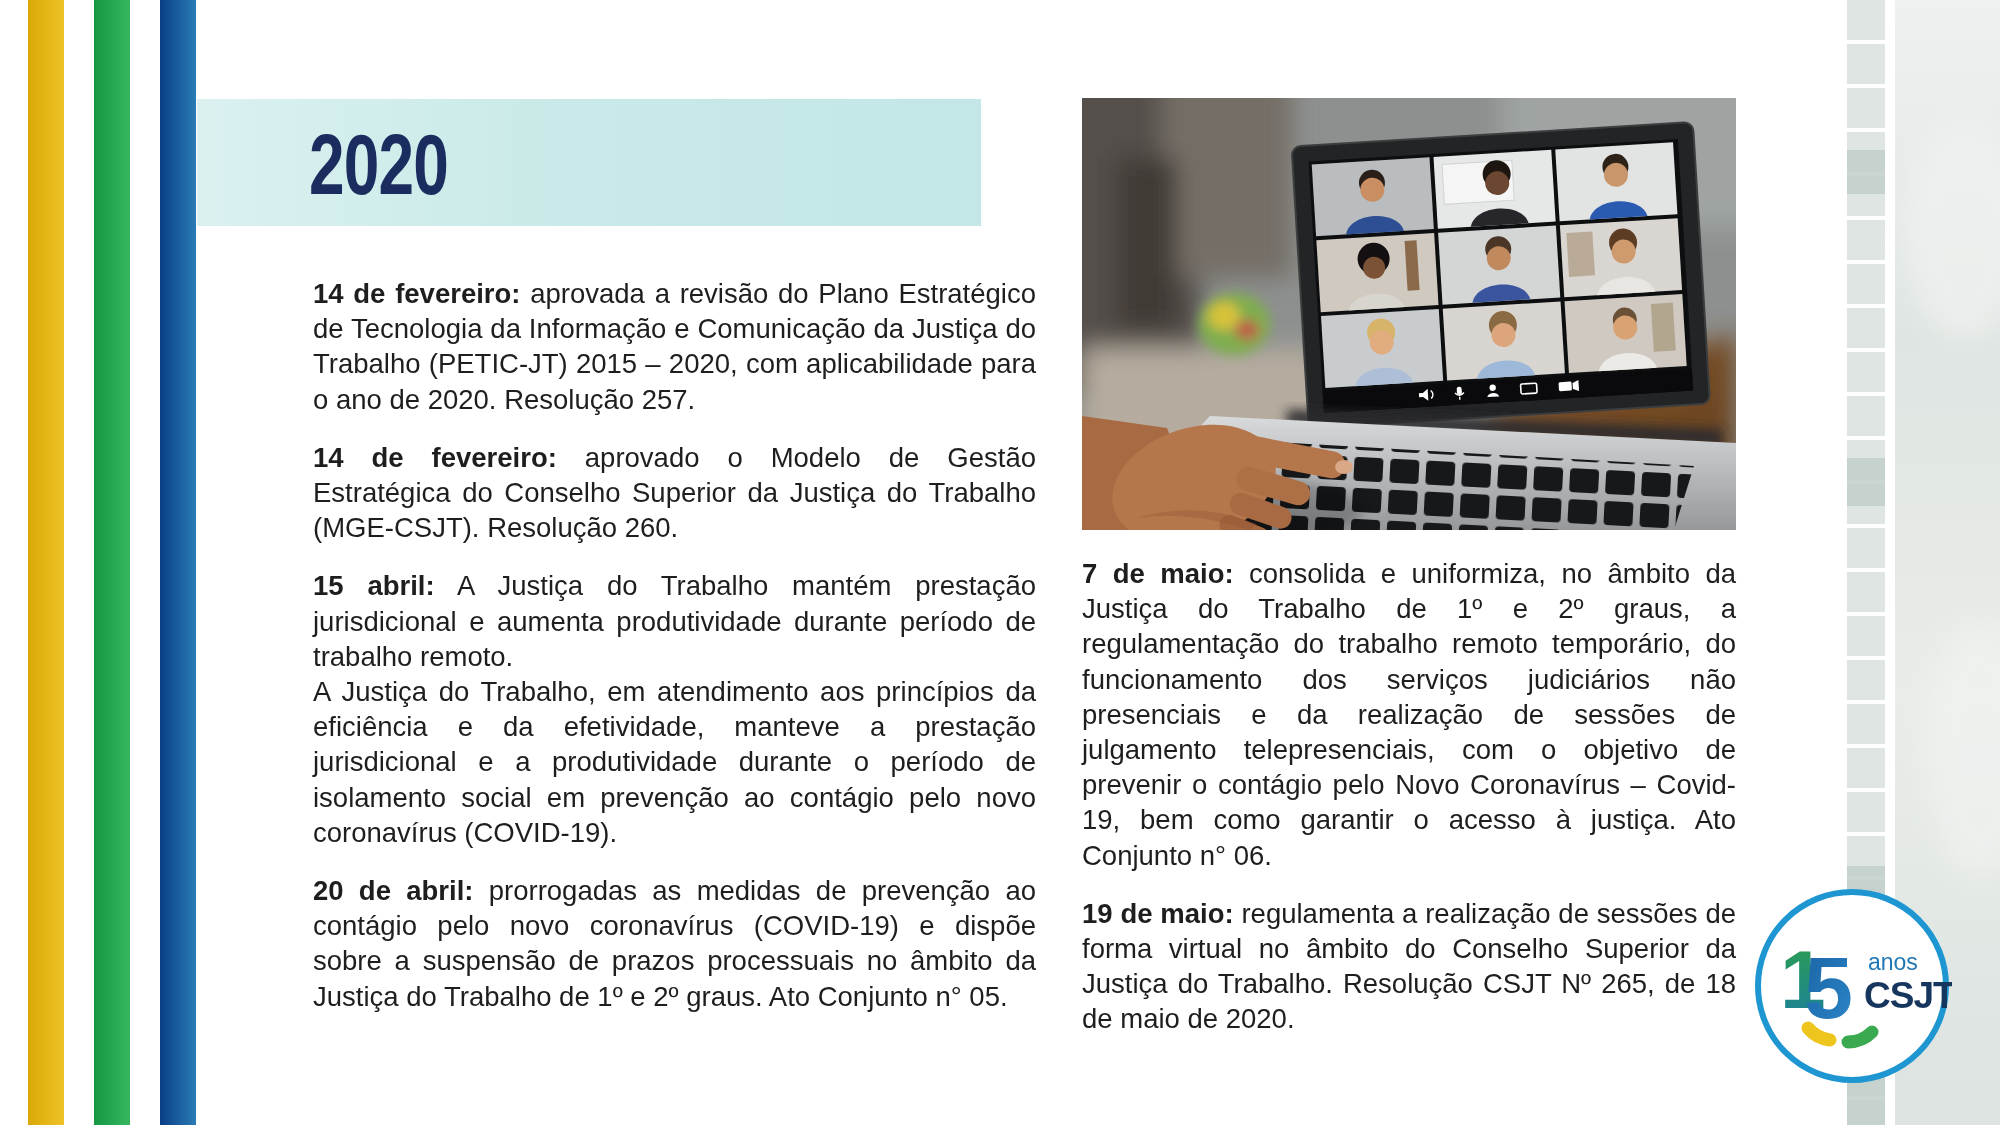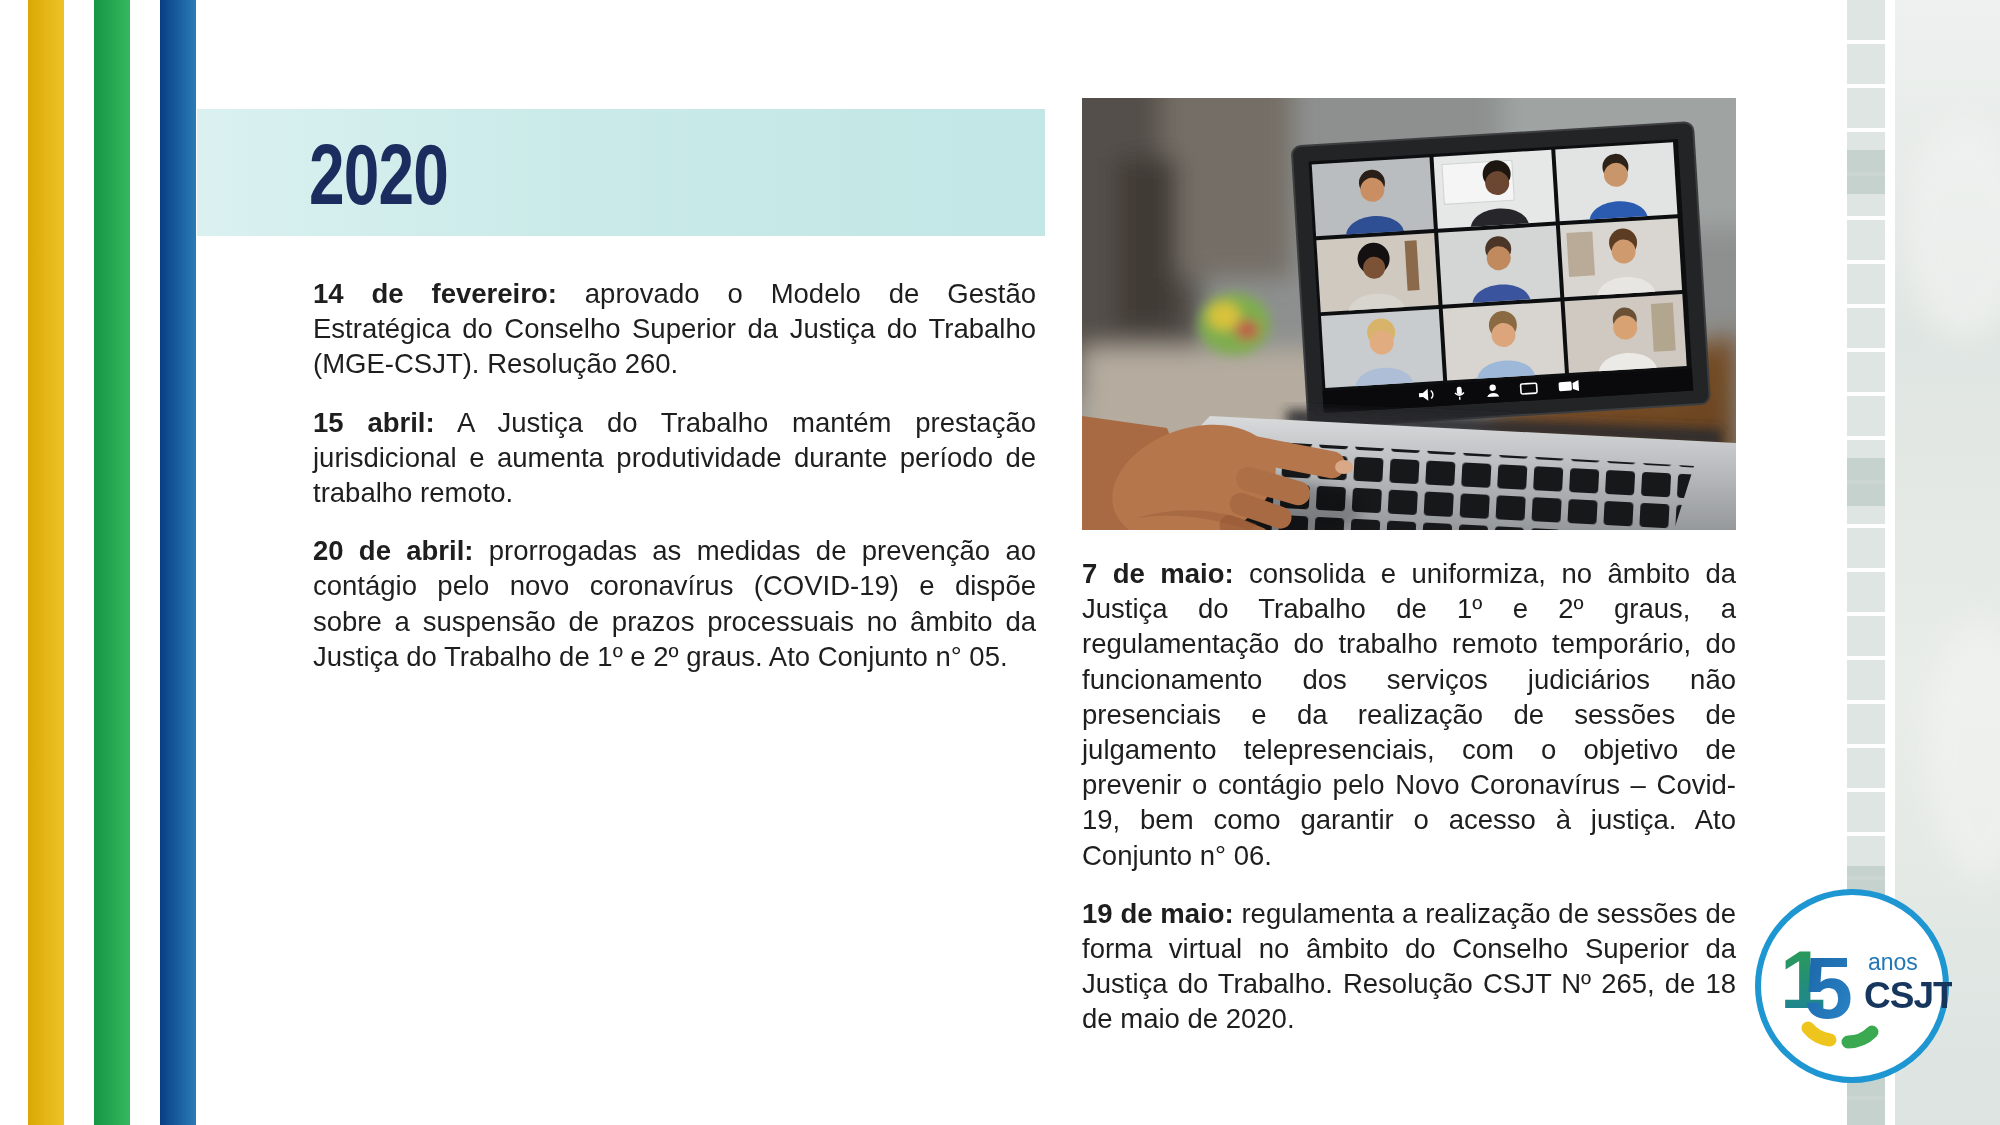--- a/index.html
+++ b/index.html
@@ -6,22 +6,22 @@
   #page{position:relative;width:2000px;height:1125px;background:#ffffff;overflow:hidden;
         font-family:"Liberation Sans",sans-serif;color:#1f1f1f;}
 
   
   .stripe{position:absolute;top:0;height:1125px;width:36px;}
   #stripe-yellow{left:28px;background:linear-gradient(90deg,#d9a805,#eec327);}
   #stripe-green{left:94px;background:linear-gradient(90deg,#149643,#36b75f);}
   #stripe-blue{left:160px;background:linear-gradient(90deg,#093e86,#2a7cb5);}
 
   
-  #band{position:absolute;left:197px;top:109px;width:848px;height:127px;
-        background:linear-gradient(90deg,#daf1f0 0%,#c9eae8 45%,#c2e7e6 100%);}
+  #band{position:absolute;left:197px;top:99px;width:744px;height:127px;
+        background:linear-gradient(90deg,#daf1f0 0%,#c9eae8 45%,#c2e7e6 100%);padding-left:40px;}
   #year{position:absolute;left:112px;top:13px;font-size:82px;line-height:100px;font-weight:700;
         color:#1b2c5f;letter-spacing:-1px;transform:scaleX(.78) scaleY(1.05);transform-origin:left top;}
 
   
   .col{position:absolute;font-size:27.5px;line-height:35.2px;text-align:justify;
        color:#1e1e1e;hyphens:auto;-webkit-hyphens:auto;}
   #col-left{left:313px;top:276px;width:723px;}
   #col-right{left:1082px;top:556px;width:654px;}
   .entry{margin:0 0 23px 0;}
   .entry b{font-weight:700;}
@@ -52,25 +52,30 @@
   <div class="stripe" id="stripe-green"></div>
   <div class="stripe" id="stripe-blue"></div>
 
   <div id="band">
     <div id="year">2020</div>
   </div>
 
   <div class="col" id="col-left">
     <p class="entry">
       <b>14 de fevereiro:</b>
+      <span>aprovada a revisão do Plano Estratégico de Tecnologia da Informação e Comunicação da Justiça do Trabalho (PETIC-JT) 2015 – 2020, com aplicabilidade para o ano de 2020. Resolução 257.</span>
+    </p>
+    <p class="entry">
+      <b>14 de fevereiro:</b>
       <span>aprovado o Modelo de Gestão Estratégica do Conselho Superior da Justiça do Trabalho (MGE-CSJT). Resolução 260.</span>
     </p>
     <p class="entry">
       <b>15 abril:</b>
       <span>A Justiça do Trabalho mantém prestação jurisdicional e aumenta produtividade durante período de trabalho remoto.</span>
+      <span class="cont">A Justiça do Trabalho, em atendimento aos princípios da eficiência e da efetividade, manteve a prestação jurisdicional e a produtividade durante o período de isolamento social em prevenção ao contágio pelo novo coronavírus (COVID-19).</span>
     </p>
     <p class="entry">
       <b>20 de abril:</b>
       <span>prorrogadas as medidas de prevenção ao contágio pelo novo coronavírus (COVID-19) e dispõe sobre a suspensão de prazos processuais no âmbito da Justiça do Trabalho de 1º e 2º graus. Ato Conjunto n° 05.</span>
     </p>
   </div>
 
   <div class="col" id="col-right">
     <p class="entry">
       <b>7 de maio:</b>

